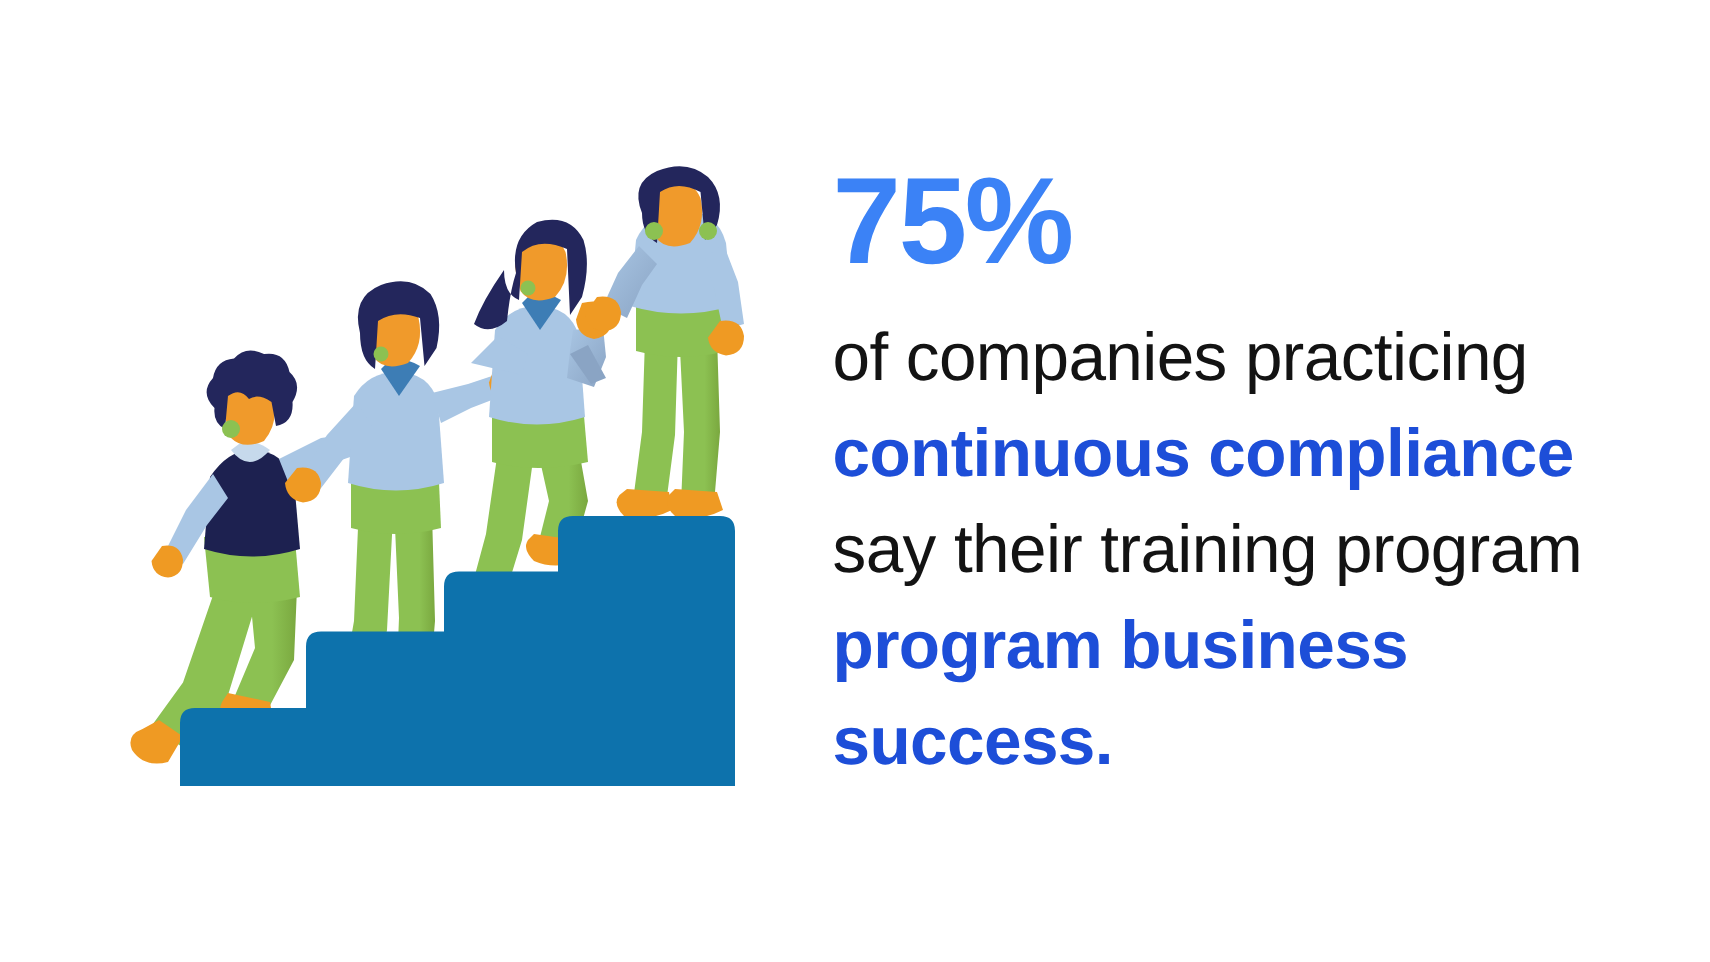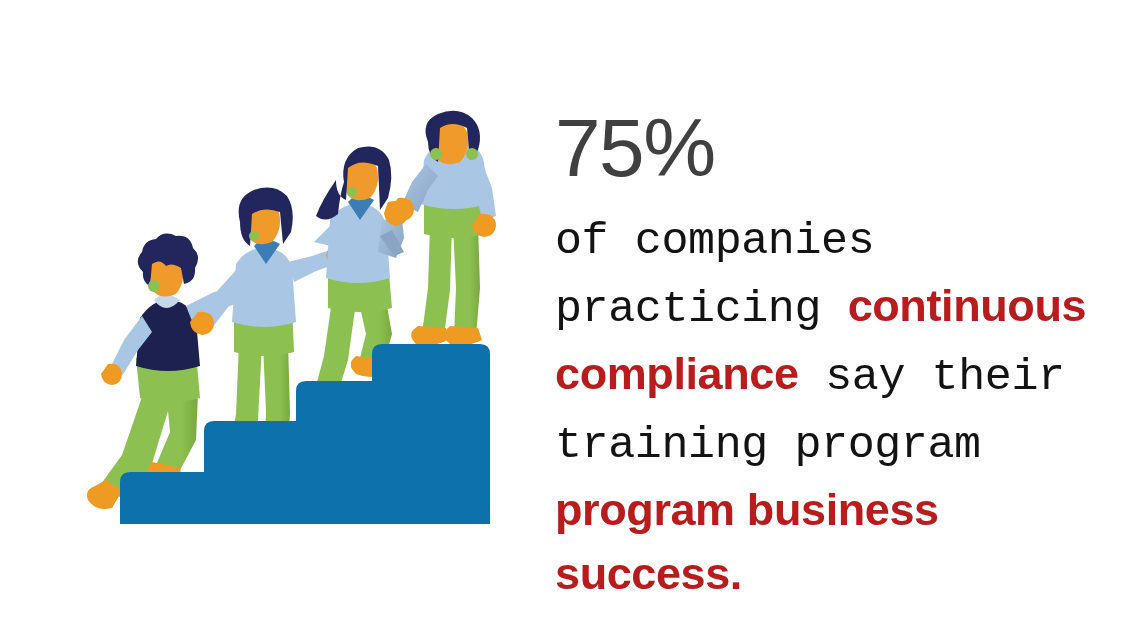--- a/index.html
+++ b/index.html
@@ -36,44 +36,43 @@
 
   
   #statblock {
     position: absolute;
     left: 555px;
     top: 104px;
     width: 545px;
   }
   #bignumber {
     font-family: "Liberation Sans", sans-serif;
-    font-weight: normal;
+    font-weight: bold;
     font-size: 82px;
     line-height: 88px;
     letter-spacing: -1.5px;
-    color: #404040;
+    color: #3b82f6;
     margin: 0 0 14px 0;
     white-space: nowrap;
   }
   #statement {
     font-family: "Liberation Sans", sans-serif;
     font-size: 45px;
     line-height: 64px;
     color: #131313;
     margin: 0;
     letter-spacing: -0.4px;
   }
   #statement .hl {
-    color: #b91c1c;
+    color: #1d4ed8;
     font-weight: bold;
   }
   #statement .pl {
     color: #131313;
     font-weight: normal;
-    font-family: Liberation Mono, monospace;
   }
 </style>
 </head>
 <body>
 
 <div id="stage">
 
   <div id="illustration">
     <svg viewBox="0 0 540 641" xmlns="http://www.w3.org/2000/svg" aria-hidden="true">
       <defs>

